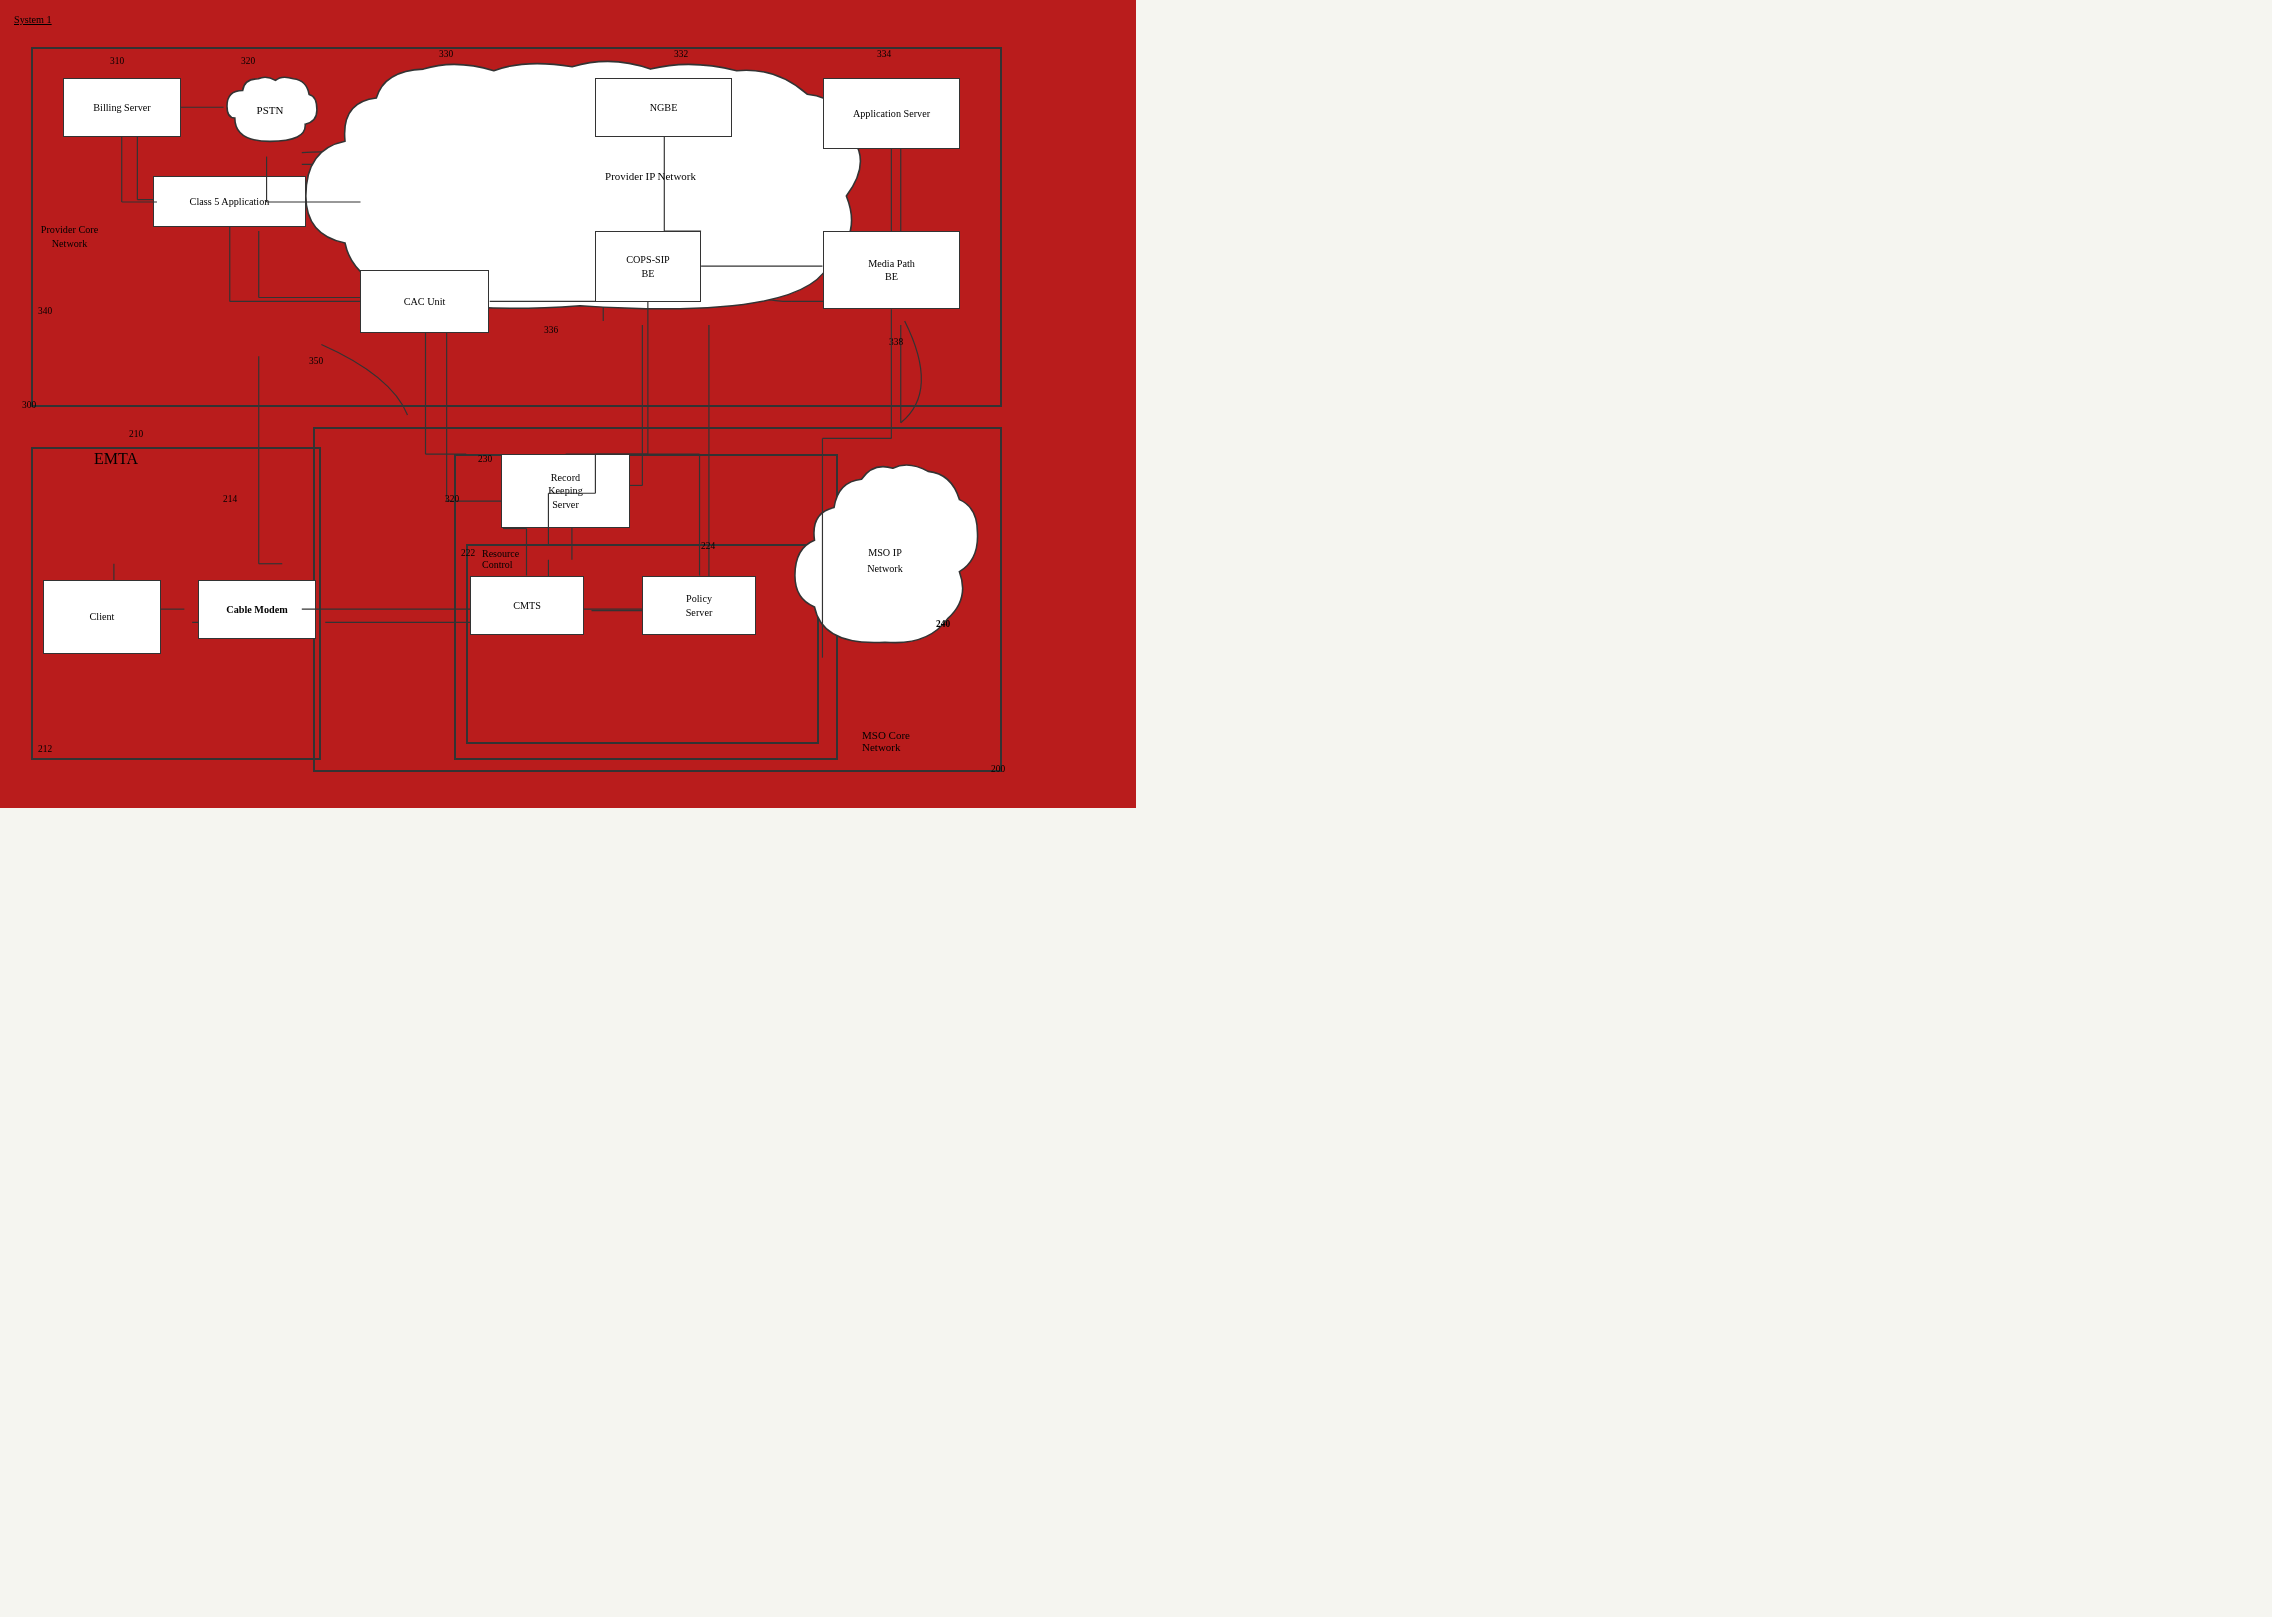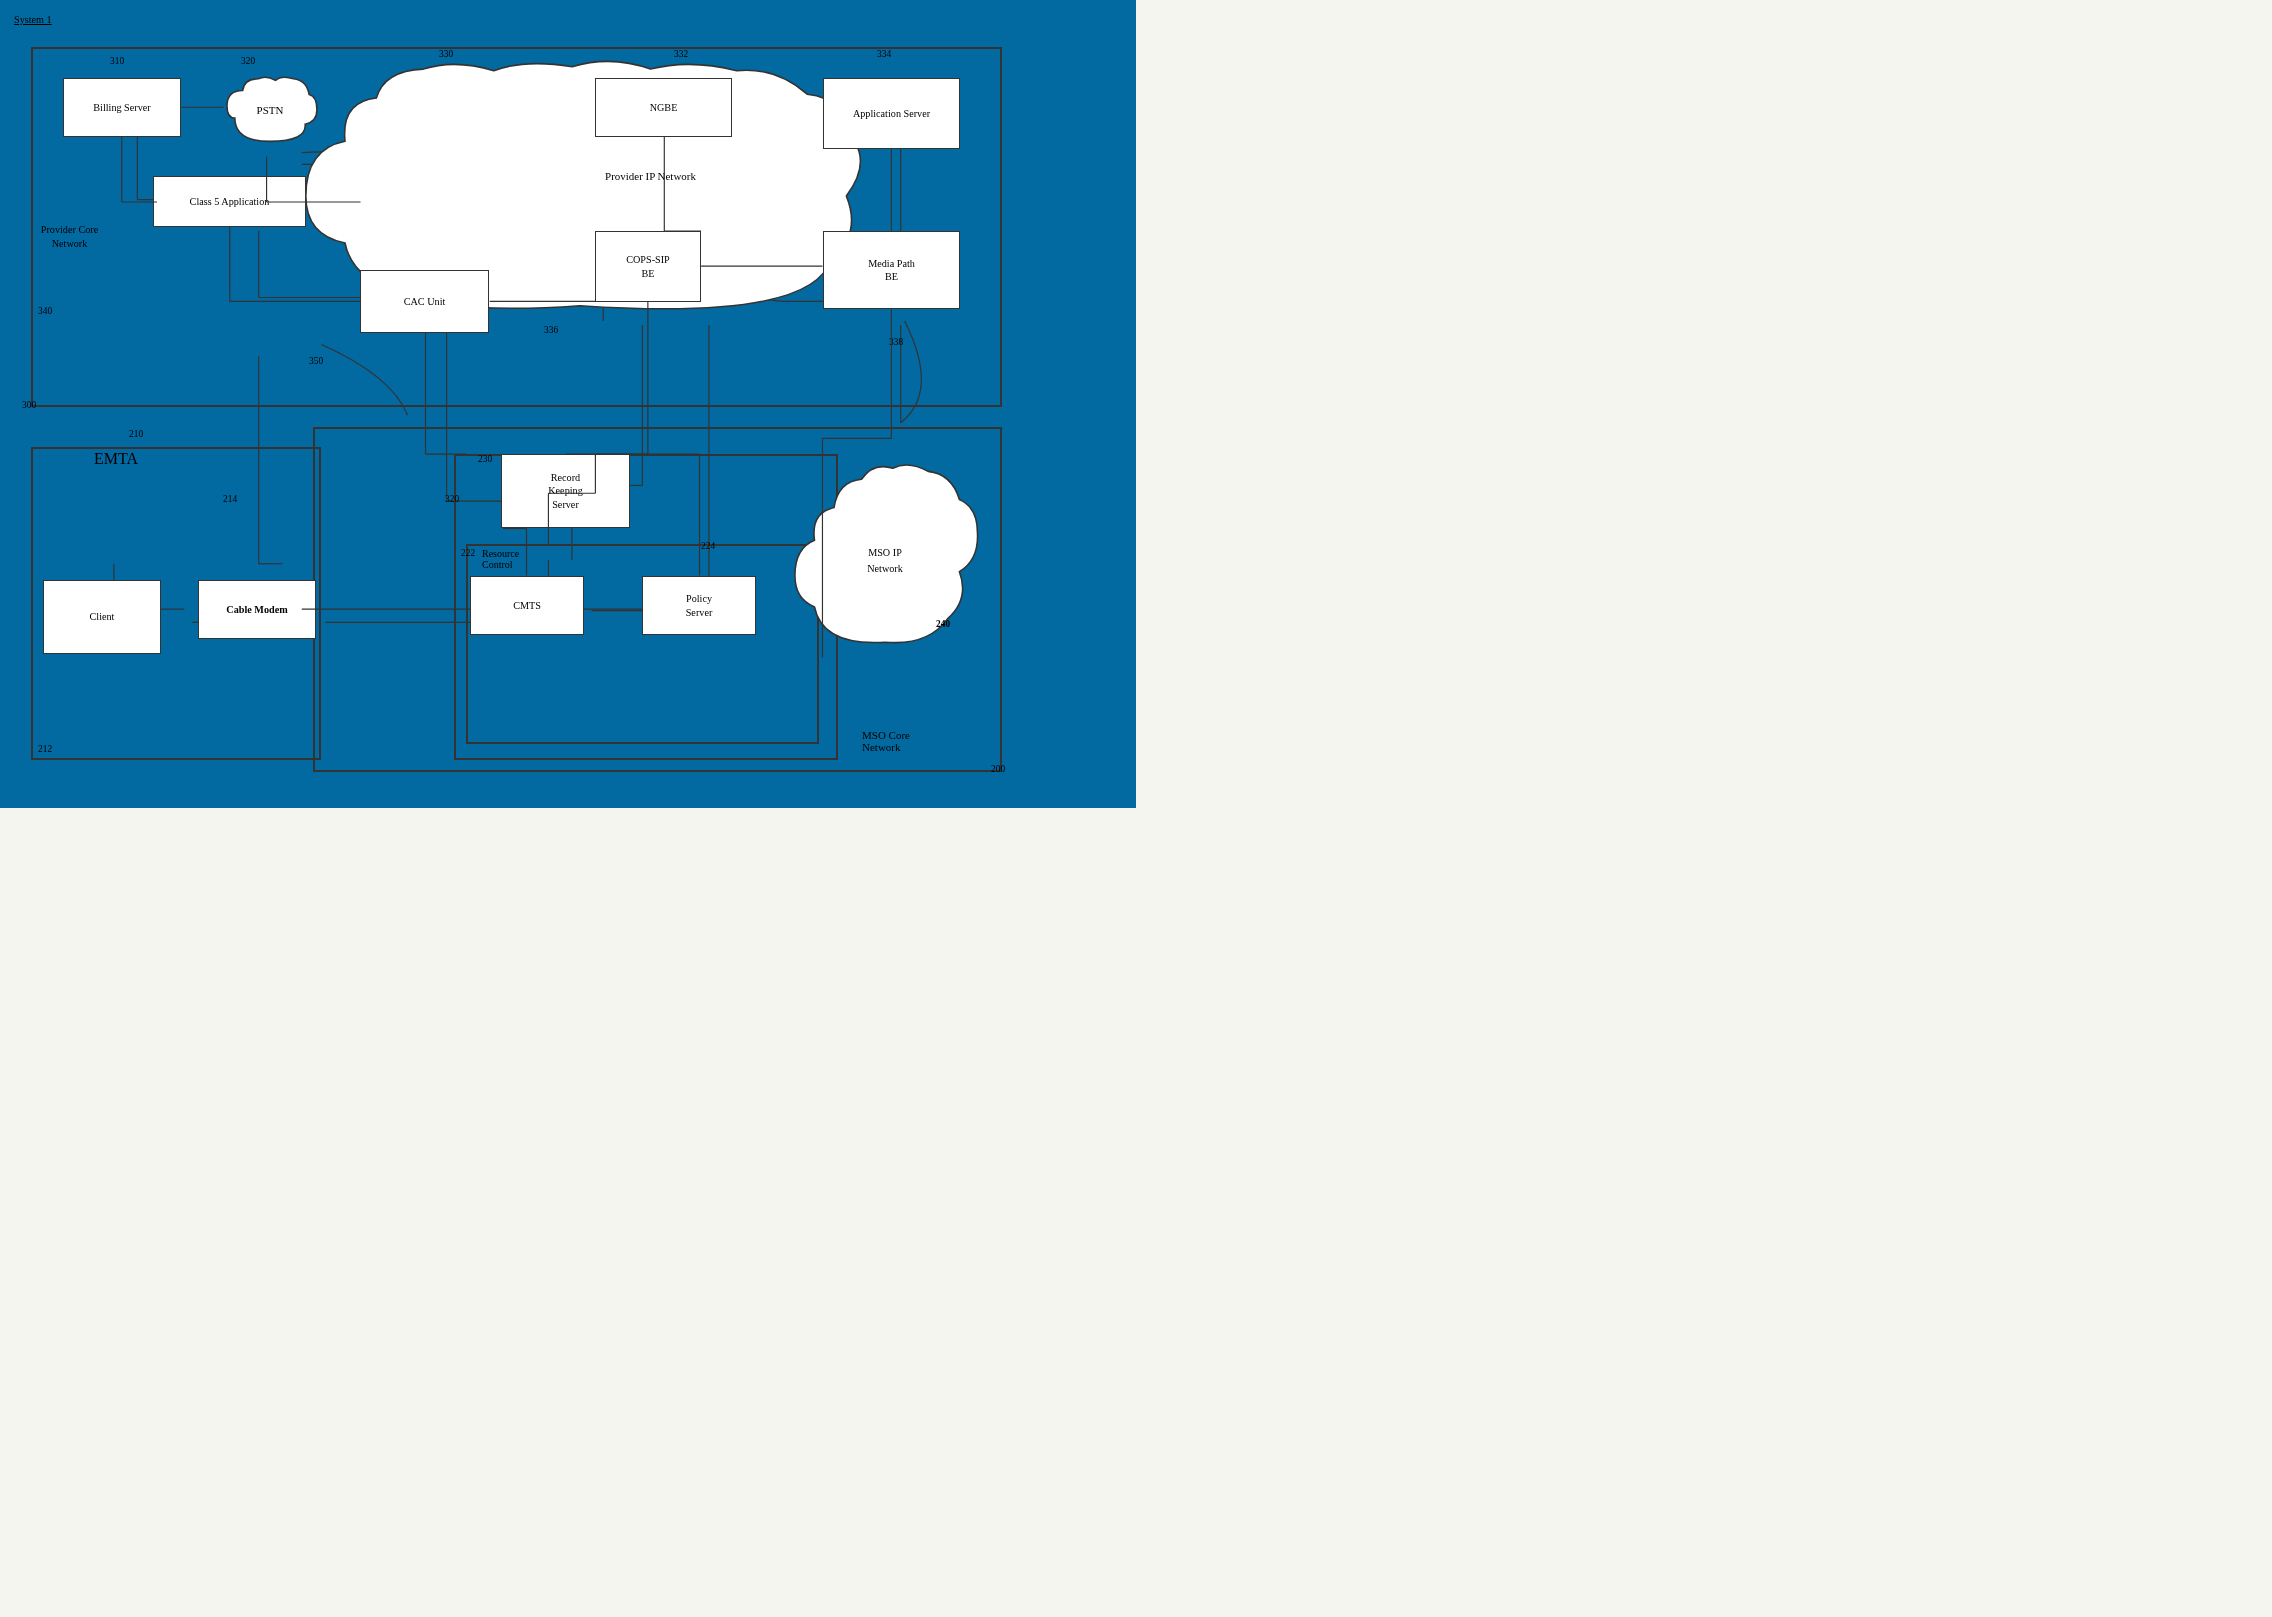--- a/index.html
+++ b/index.html
@@ -8,21 +8,21 @@
       font-family: 'Times New Roman', Times, serif;
       width: 1136px;
       height: 808px;
       position: relative;
       overflow: hidden;
     }
     .diagram-container {
       position: relative;
       width: 1136px;
       height: 808px;
-      background: #0369a1;
+      background: #b91c1c;
     }
     
     .box {
       position: absolute;
       border: 1.6px solid #333;
       background: white;
       display: flex;
       align-items: center;
       justify-content: center;
       text-align: center;

